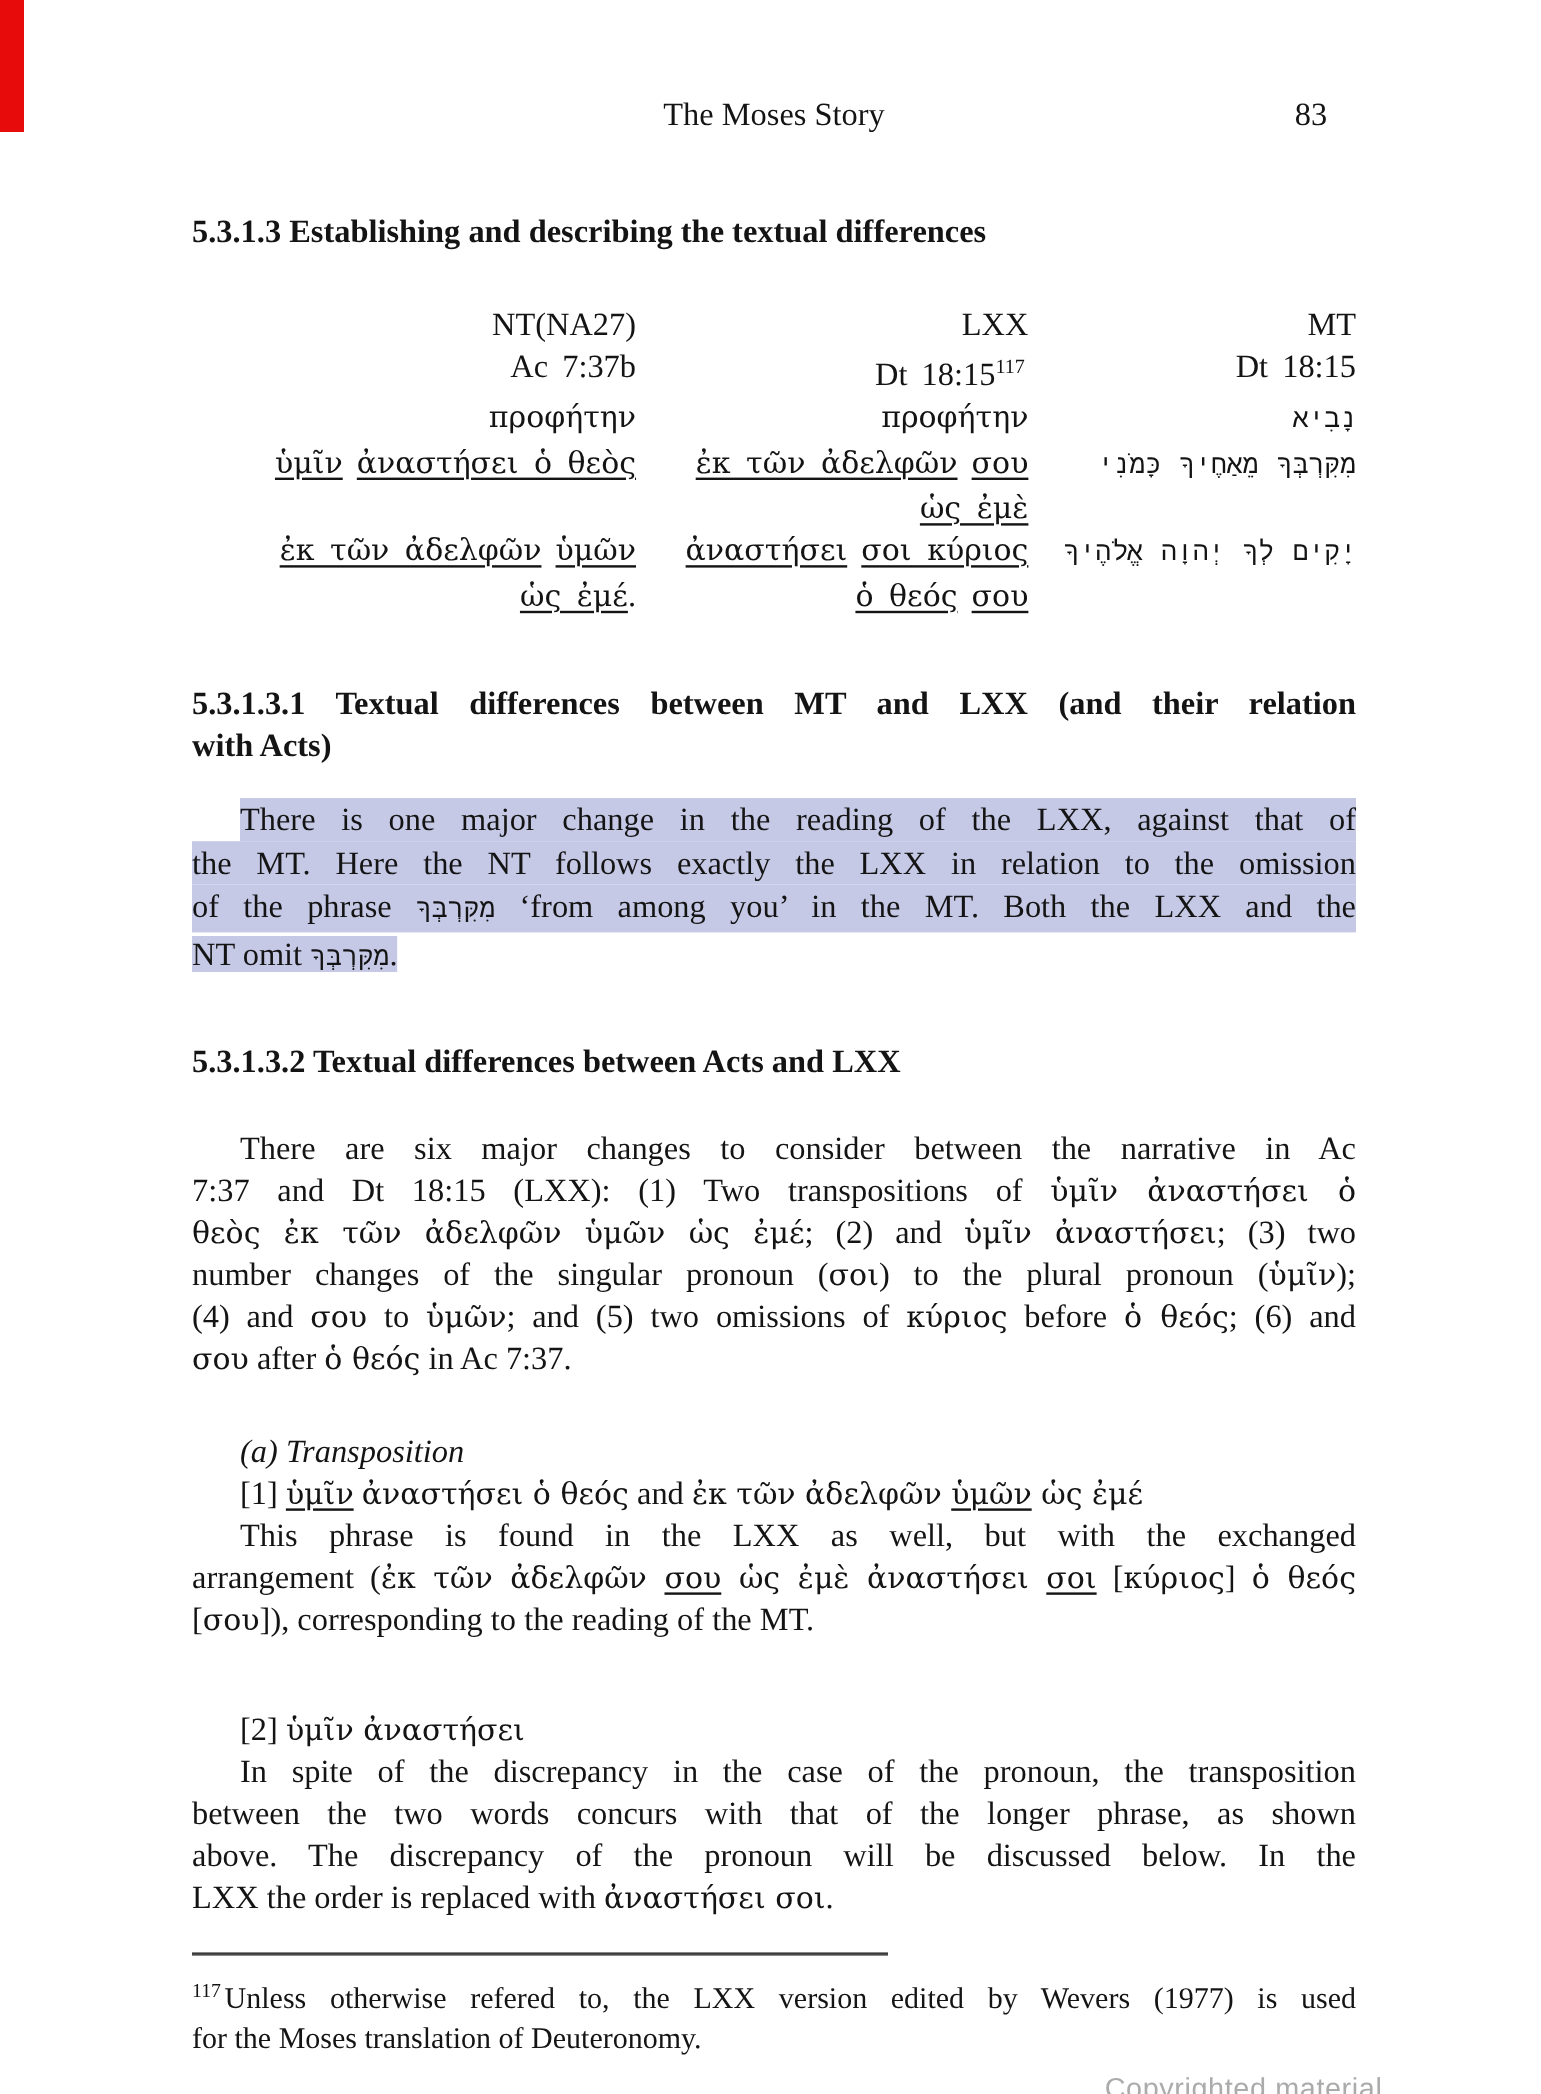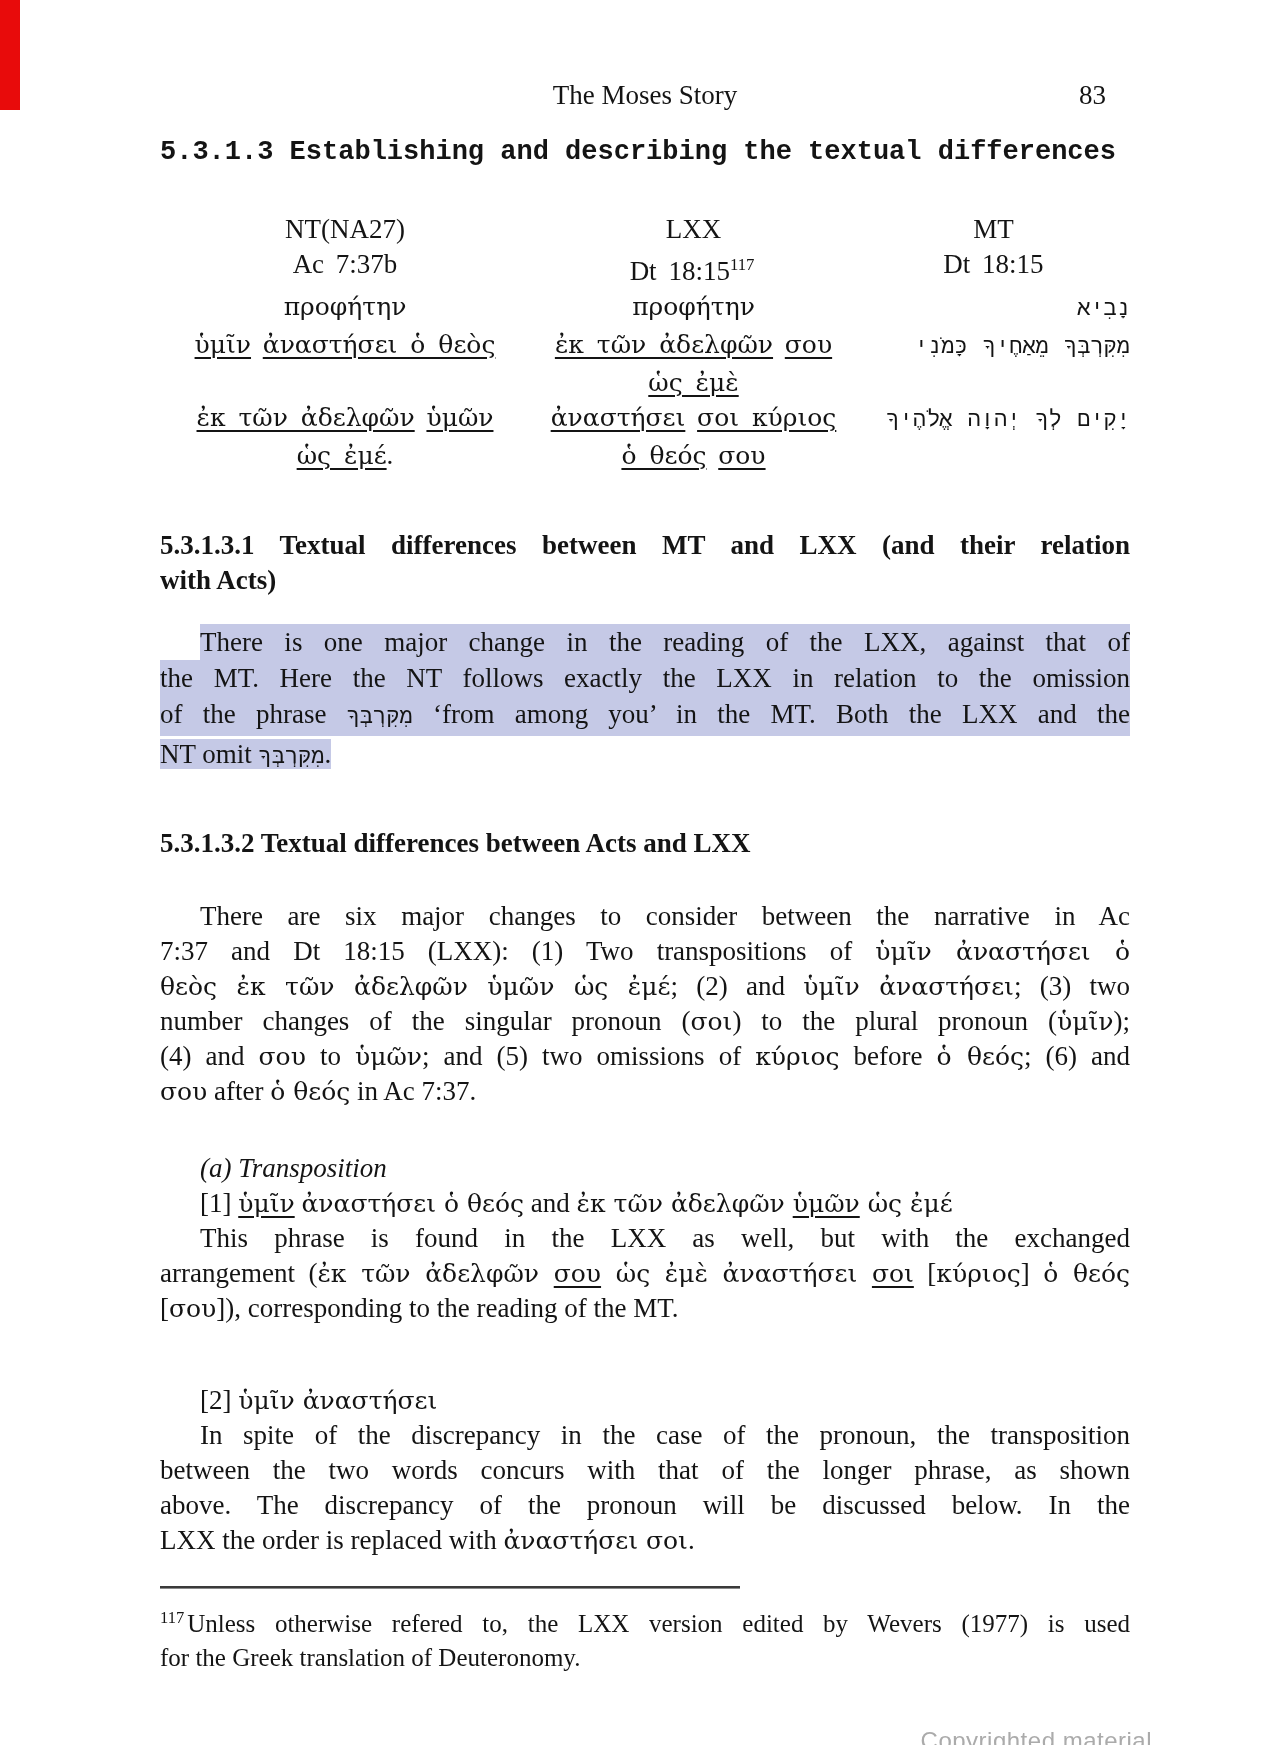--- a/index.html
+++ b/index.html
@@ -8,40 +8,40 @@
     overflow:hidden; font-family:"Liberation Serif","DejaVu Serif",serif;
     color:#141414;
   }
   #bookmark{position:absolute; left:0; top:0; width:20px; height:110px; background:var(--red,#e80b0b);}
   #content{position:absolute; left:160px; top:0; width:970px;}
   
   #rhead{margin-top:80px; position:relative; text-align:center; font-size:27px; line-height:30px;}
   #pageno{position:absolute; right:24px; top:0;}
   
   .h{font-weight:bold; font-size:27px; line-height:35px; text-align:left;}
-  #h1{margin-top:25px;font-family:Liberation Mono, monospace;}
+  #h1{margin-top:66px;}
   #h2{margin-top:55px;}
   #h3{margin-top:50px;}
   
   .line{font-size:27px; line-height:35px; text-align:left; white-space:nowrap;}
   .line.just{white-space:normal; text-align:justify; text-align-last:justify;}
   .line.ind{text-indent:40px;}
   .line.hl{background:var(--hl,#c5c9e6);}
   .line.hlstart{margin-left:40px; text-indent:0;}
   .hltext{background:var(--hl,#c5c9e6);}
   
   #para-highlight{margin-top:26px;}
   #para-highlight .line{line-height:36px;}
   #para-six{margin-top:38px;}
   #para-transposition{margin-top:42px;}
   #para-two{margin-top:57px;}
   
   #cmp-table{margin-top:42px;}
   .trow{display:grid; grid-template-columns:370px 327px 273px;}
-  .tcell{font-size:27px; line-height:35px; text-align:center; word-spacing:5px; white-space:nowrap;}
+  .tcell{font-size:27px; line-height:35px; text-align:right; word-spacing:5px; white-space:nowrap;}
   .tcell.rtl{text-align:right; word-spacing:2px;}
   
   .gk{font-family:"DejaVu Serif",serif; font-size:25px;}
   .gku{font-family:"DejaVu Serif",serif; font-size:25px; text-decoration:underline;
        text-decoration-thickness:1.5px; text-underline-offset:4px;}
   .he{font-family:Liberation Mono, monospace; font-size:22px;}
   .i{font-style:italic;}
   .sup{vertical-align:super; font-size:0.62em; margin-right:3px;}
   
   #fnrule{margin-top:28px; width:580px; height:2px; background:#3a3a3a; border-bottom:1px solid #8a8a8a;}
@@ -140,18 +140,18 @@
         <div class="line just ind"><span>In spite of the discrepancy in the case of the pronoun, the transposition</span></div>
         <div class="line just"><span>between the two words concurs with that of the longer phrase, as shown</span></div>
         <div class="line just"><span>above. The discrepancy of the pronoun will be discussed below. In the</span></div>
         <div class="line"><span>LXX the order is replaced with </span><span class="gk">ἀναστήσει σοι</span><span>.</span></div>
       </div>
 
     <div id="fnrule"></div>
 
     <div id="footnote">
         <div class="line just"><span class="sup">117</span><span>Unless otherwise refered to, the LXX version edited by Wevers (1977) is used</span></div>
-        <div class="line"><span>for the Greek translation of Deuteronomy.</span></div>
+        <div class="line"><span>for the Moses translation of Deuteronomy.</span></div>
       </div>
   </div>
 
   <div id="watermark">Copyrighted material</div>
 </div>
 
 </body></html>

